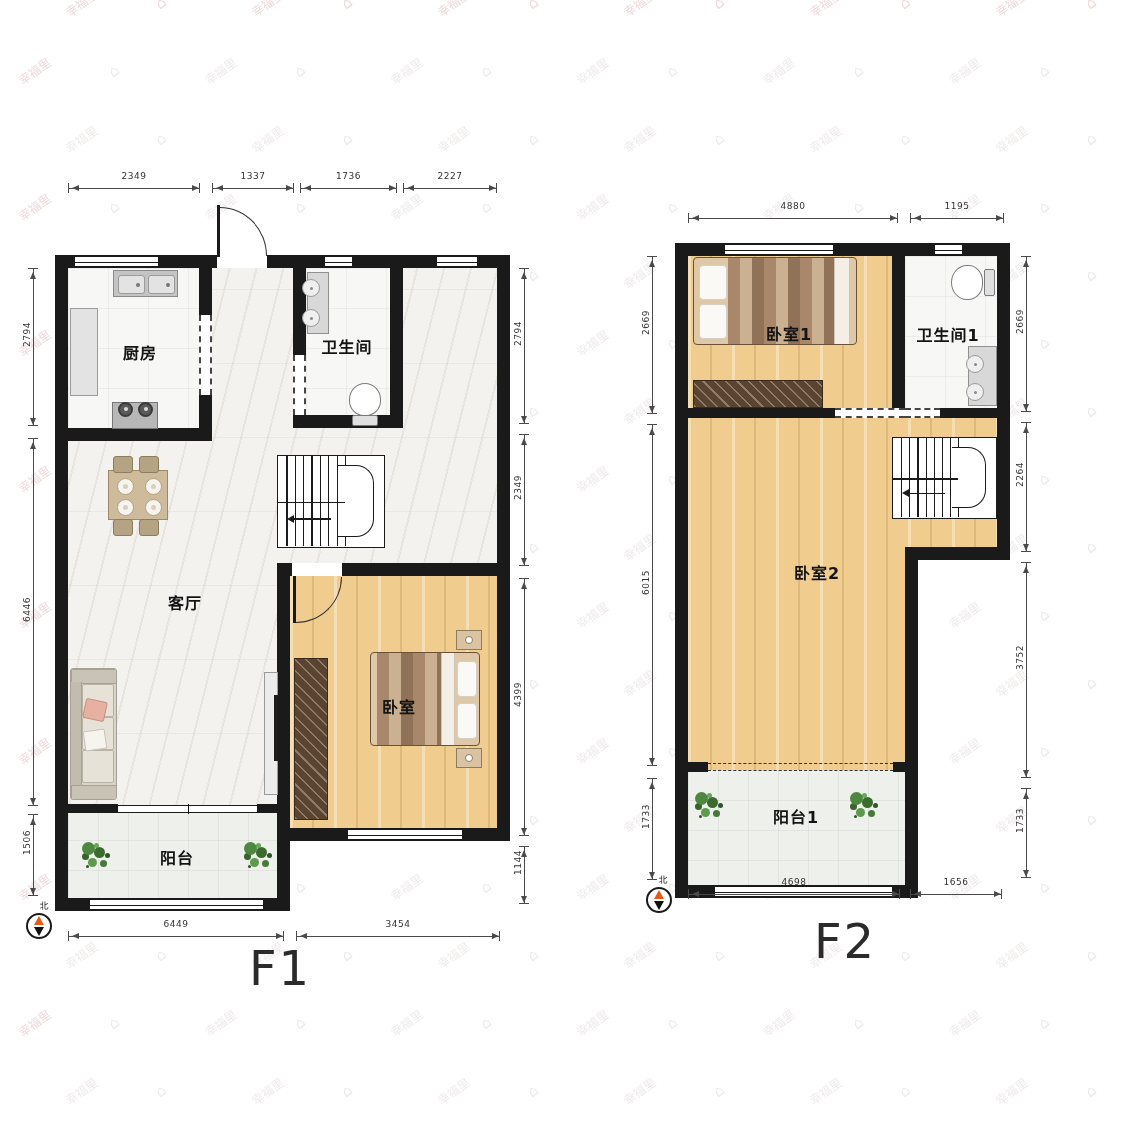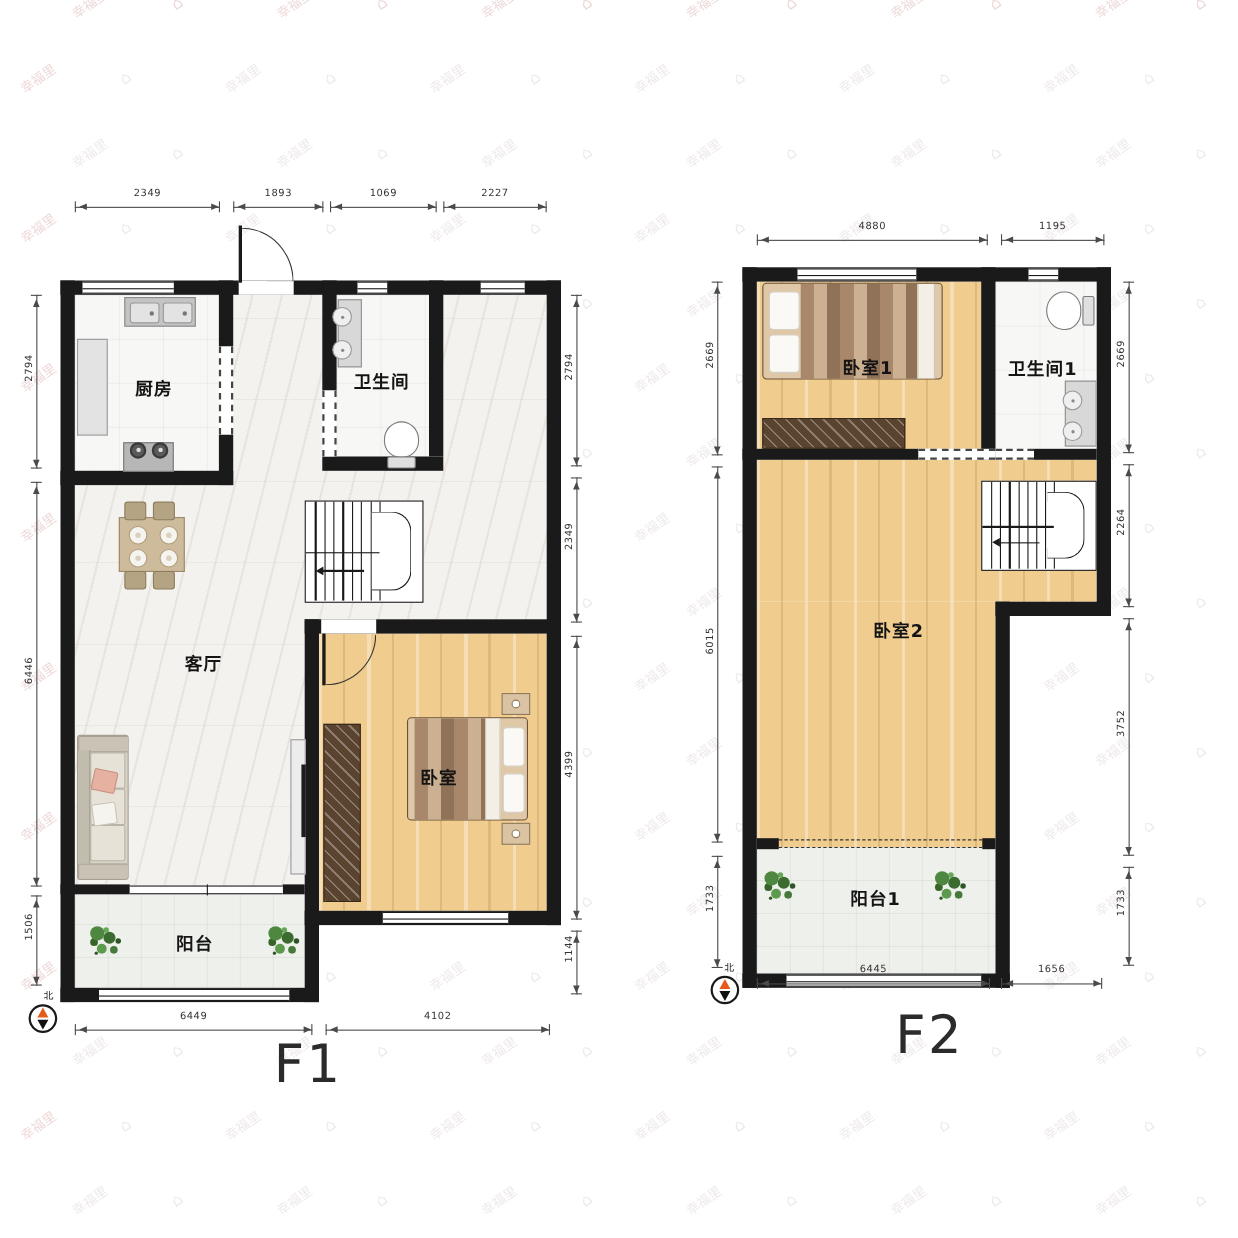--- a/index.html
+++ b/index.html
@@ -454,29 +454,29 @@
         <div class="arr" style="position: absolute; left: 1px; top: 1.5px; width: 0px; height: 0px; border-right: 7px solid rgb(74, 74, 74);"></div>
         <div class="arr" style="position: absolute; left: 124px; top: 1.5px; width: 0px; height: 0px; border-left: 7px solid rgb(74, 74, 74);"></div>
         <div class="lbl" style="position: absolute; left: 0px; top: -12px; width: 132px; height: 10px; text-align: center;">2349</div>
       </div>
       <div class="dim" style="position: absolute; left: 212px; top: 183px; width: 82px; height: 10px;">
         <div class="line" style="position: absolute; left: 0px; top: 4.5px; width: 82px; height: 1px;"></div>
         <div class="tick" style="position: absolute; left: 0px; top: 0px; width: 1px; height: 10px;"></div>
         <div class="tick" style="position: absolute; left: 81px; top: 0px; width: 1px; height: 10px;"></div>
         <div class="arr" style="position: absolute; left: 1px; top: 1.5px; width: 0px; height: 0px; border-right: 7px solid rgb(74, 74, 74);"></div>
         <div class="arr" style="position: absolute; left: 74px; top: 1.5px; width: 0px; height: 0px; border-left: 7px solid rgb(74, 74, 74);"></div>
-        <div class="lbl" style="position: absolute; left: 0px; top: -12px; width: 82px; height: 10px; text-align: center;">1893</div>
+        <div class="lbl" style="position: absolute; left: 0px; top: -12px; width: 82px; height: 10px; text-align: center;">1337</div>
       </div>
       <div class="dim" style="position: absolute; left: 300px; top: 183px; width: 97px; height: 10px;">
         <div class="line" style="position: absolute; left: 0px; top: 4.5px; width: 97px; height: 1px;"></div>
         <div class="tick" style="position: absolute; left: 0px; top: 0px; width: 1px; height: 10px;"></div>
         <div class="tick" style="position: absolute; left: 96px; top: 0px; width: 1px; height: 10px;"></div>
         <div class="arr" style="position: absolute; left: 1px; top: 1.5px; width: 0px; height: 0px; border-right: 7px solid rgb(74, 74, 74);"></div>
         <div class="arr" style="position: absolute; left: 89px; top: 1.5px; width: 0px; height: 0px; border-left: 7px solid rgb(74, 74, 74);"></div>
-        <div class="lbl" style="position: absolute; left: 0px; top: -12px; width: 97px; height: 10px; text-align: center;">1069</div>
+        <div class="lbl" style="position: absolute; left: 0px; top: -12px; width: 97px; height: 10px; text-align: center;">1736</div>
       </div>
       <div class="dim" style="position: absolute; left: 403px; top: 183px; width: 94px; height: 10px;">
         <div class="line" style="position: absolute; left: 0px; top: 4.5px; width: 94px; height: 1px;"></div>
         <div class="tick" style="position: absolute; left: 0px; top: 0px; width: 1px; height: 10px;"></div>
         <div class="tick" style="position: absolute; left: 93px; top: 0px; width: 1px; height: 10px;"></div>
         <div class="arr" style="position: absolute; left: 1px; top: 1.5px; width: 0px; height: 0px; border-right: 7px solid rgb(74, 74, 74);"></div>
         <div class="arr" style="position: absolute; left: 86px; top: 1.5px; width: 0px; height: 0px; border-left: 7px solid rgb(74, 74, 74);"></div>
         <div class="lbl" style="position: absolute; left: 0px; top: -12px; width: 94px; height: 10px; text-align: center;">2227</div>
       </div>
       <div class="dim" style="position: absolute; left: 28px; top: 268px; width: 10px; height: 158px;">
@@ -542,21 +542,21 @@
         <div class="arr" style="position: absolute; left: 1px; top: 1.5px; width: 0px; height: 0px; border-right: 7px solid rgb(74, 74, 74);"></div>
         <div class="arr" style="position: absolute; left: 208px; top: 1.5px; width: 0px; height: 0px; border-left: 7px solid rgb(74, 74, 74);"></div>
         <div class="lbl" style="position: absolute; left: 0px; top: -12px; width: 216px; height: 10px; text-align: center;">6449</div>
       </div>
       <div class="dim" style="position: absolute; left: 296px; top: 931px; width: 204px; height: 10px;">
         <div class="line" style="position: absolute; left: 0px; top: 4.5px; width: 204px; height: 1px;"></div>
         <div class="tick" style="position: absolute; left: 0px; top: 0px; width: 1px; height: 10px;"></div>
         <div class="tick" style="position: absolute; left: 203px; top: 0px; width: 1px; height: 10px;"></div>
         <div class="arr" style="position: absolute; left: 1px; top: 1.5px; width: 0px; height: 0px; border-right: 7px solid rgb(74, 74, 74);"></div>
         <div class="arr" style="position: absolute; left: 196px; top: 1.5px; width: 0px; height: 0px; border-left: 7px solid rgb(74, 74, 74);"></div>
-        <div class="lbl" style="position: absolute; left: 0px; top: -12px; width: 204px; height: 10px; text-align: center;">4102</div>
+        <div class="lbl" style="position: absolute; left: 0px; top: -12px; width: 204px; height: 10px; text-align: center;">3454</div>
       </div>
       <div class="dim" style="position: absolute; left: 688px; top: 213px; width: 210px; height: 10px;">
         <div class="line" style="position: absolute; left: 0px; top: 4.5px; width: 210px; height: 1px;"></div>
         <div class="tick" style="position: absolute; left: 0px; top: 0px; width: 1px; height: 10px;"></div>
         <div class="tick" style="position: absolute; left: 209px; top: 0px; width: 1px; height: 10px;"></div>
         <div class="arr" style="position: absolute; left: 1px; top: 1.5px; width: 0px; height: 0px; border-right: 7px solid rgb(74, 74, 74);"></div>
         <div class="arr" style="position: absolute; left: 202px; top: 1.5px; width: 0px; height: 0px; border-left: 7px solid rgb(74, 74, 74);"></div>
         <div class="lbl" style="position: absolute; left: 0px; top: -12px; width: 210px; height: 10px; text-align: center;">4880</div>
       </div>
       <div class="dim" style="position: absolute; left: 910px; top: 213px; width: 94px; height: 10px;">
@@ -622,21 +622,21 @@
         <div class="arr" style="position: absolute; left: 1.5px; top: 1px; width: 0px; height: 0px; border-bottom: 7px solid rgb(74, 74, 74);"></div>
         <div class="arr" style="position: absolute; left: 1.5px; top: 82px; width: 0px; height: 0px; border-top: 7px solid rgb(74, 74, 74);"></div>
         <div class="lbl" style="position: absolute; width: 0px; height: 0px; transform: translate(-50%, -50%) rotate(-90deg); left: -6px; top: 45px;">1733</div>
       </div>
       <div class="dim" style="position: absolute; left: 688px; top: 889px; width: 212px; height: 10px;">
         <div class="line" style="position: absolute; left: 0px; top: 4.5px; width: 212px; height: 1px;"></div>
         <div class="tick" style="position: absolute; left: 0px; top: 0px; width: 1px; height: 10px;"></div>
         <div class="tick" style="position: absolute; left: 211px; top: 0px; width: 1px; height: 10px;"></div>
         <div class="arr" style="position: absolute; left: 1px; top: 1.5px; width: 0px; height: 0px; border-right: 7px solid rgb(74, 74, 74);"></div>
         <div class="arr" style="position: absolute; left: 204px; top: 1.5px; width: 0px; height: 0px; border-left: 7px solid rgb(74, 74, 74);"></div>
-        <div class="lbl" style="position: absolute; left: 0px; top: -12px; width: 212px; height: 10px; text-align: center;">6445</div>
+        <div class="lbl" style="position: absolute; left: 0px; top: -12px; width: 212px; height: 10px; text-align: center;">4698</div>
       </div>
       <div class="dim" style="position: absolute; left: 910px; top: 889px; width: 92px; height: 10px;">
         <div class="line" style="position: absolute; left: 0px; top: 4.5px; width: 92px; height: 1px;"></div>
         <div class="tick" style="position: absolute; left: 0px; top: 0px; width: 1px; height: 10px;"></div>
         <div class="tick" style="position: absolute; left: 91px; top: 0px; width: 1px; height: 10px;"></div>
         <div class="arr" style="position: absolute; left: 1px; top: 1.5px; width: 0px; height: 0px; border-right: 7px solid rgb(74, 74, 74);"></div>
         <div class="arr" style="position: absolute; left: 84px; top: 1.5px; width: 0px; height: 0px; border-left: 7px solid rgb(74, 74, 74);"></div>
         <div class="lbl" style="position: absolute; left: 0px; top: -12px; width: 92px; height: 10px; text-align: center;">1656</div>
       </div>
     </div>

